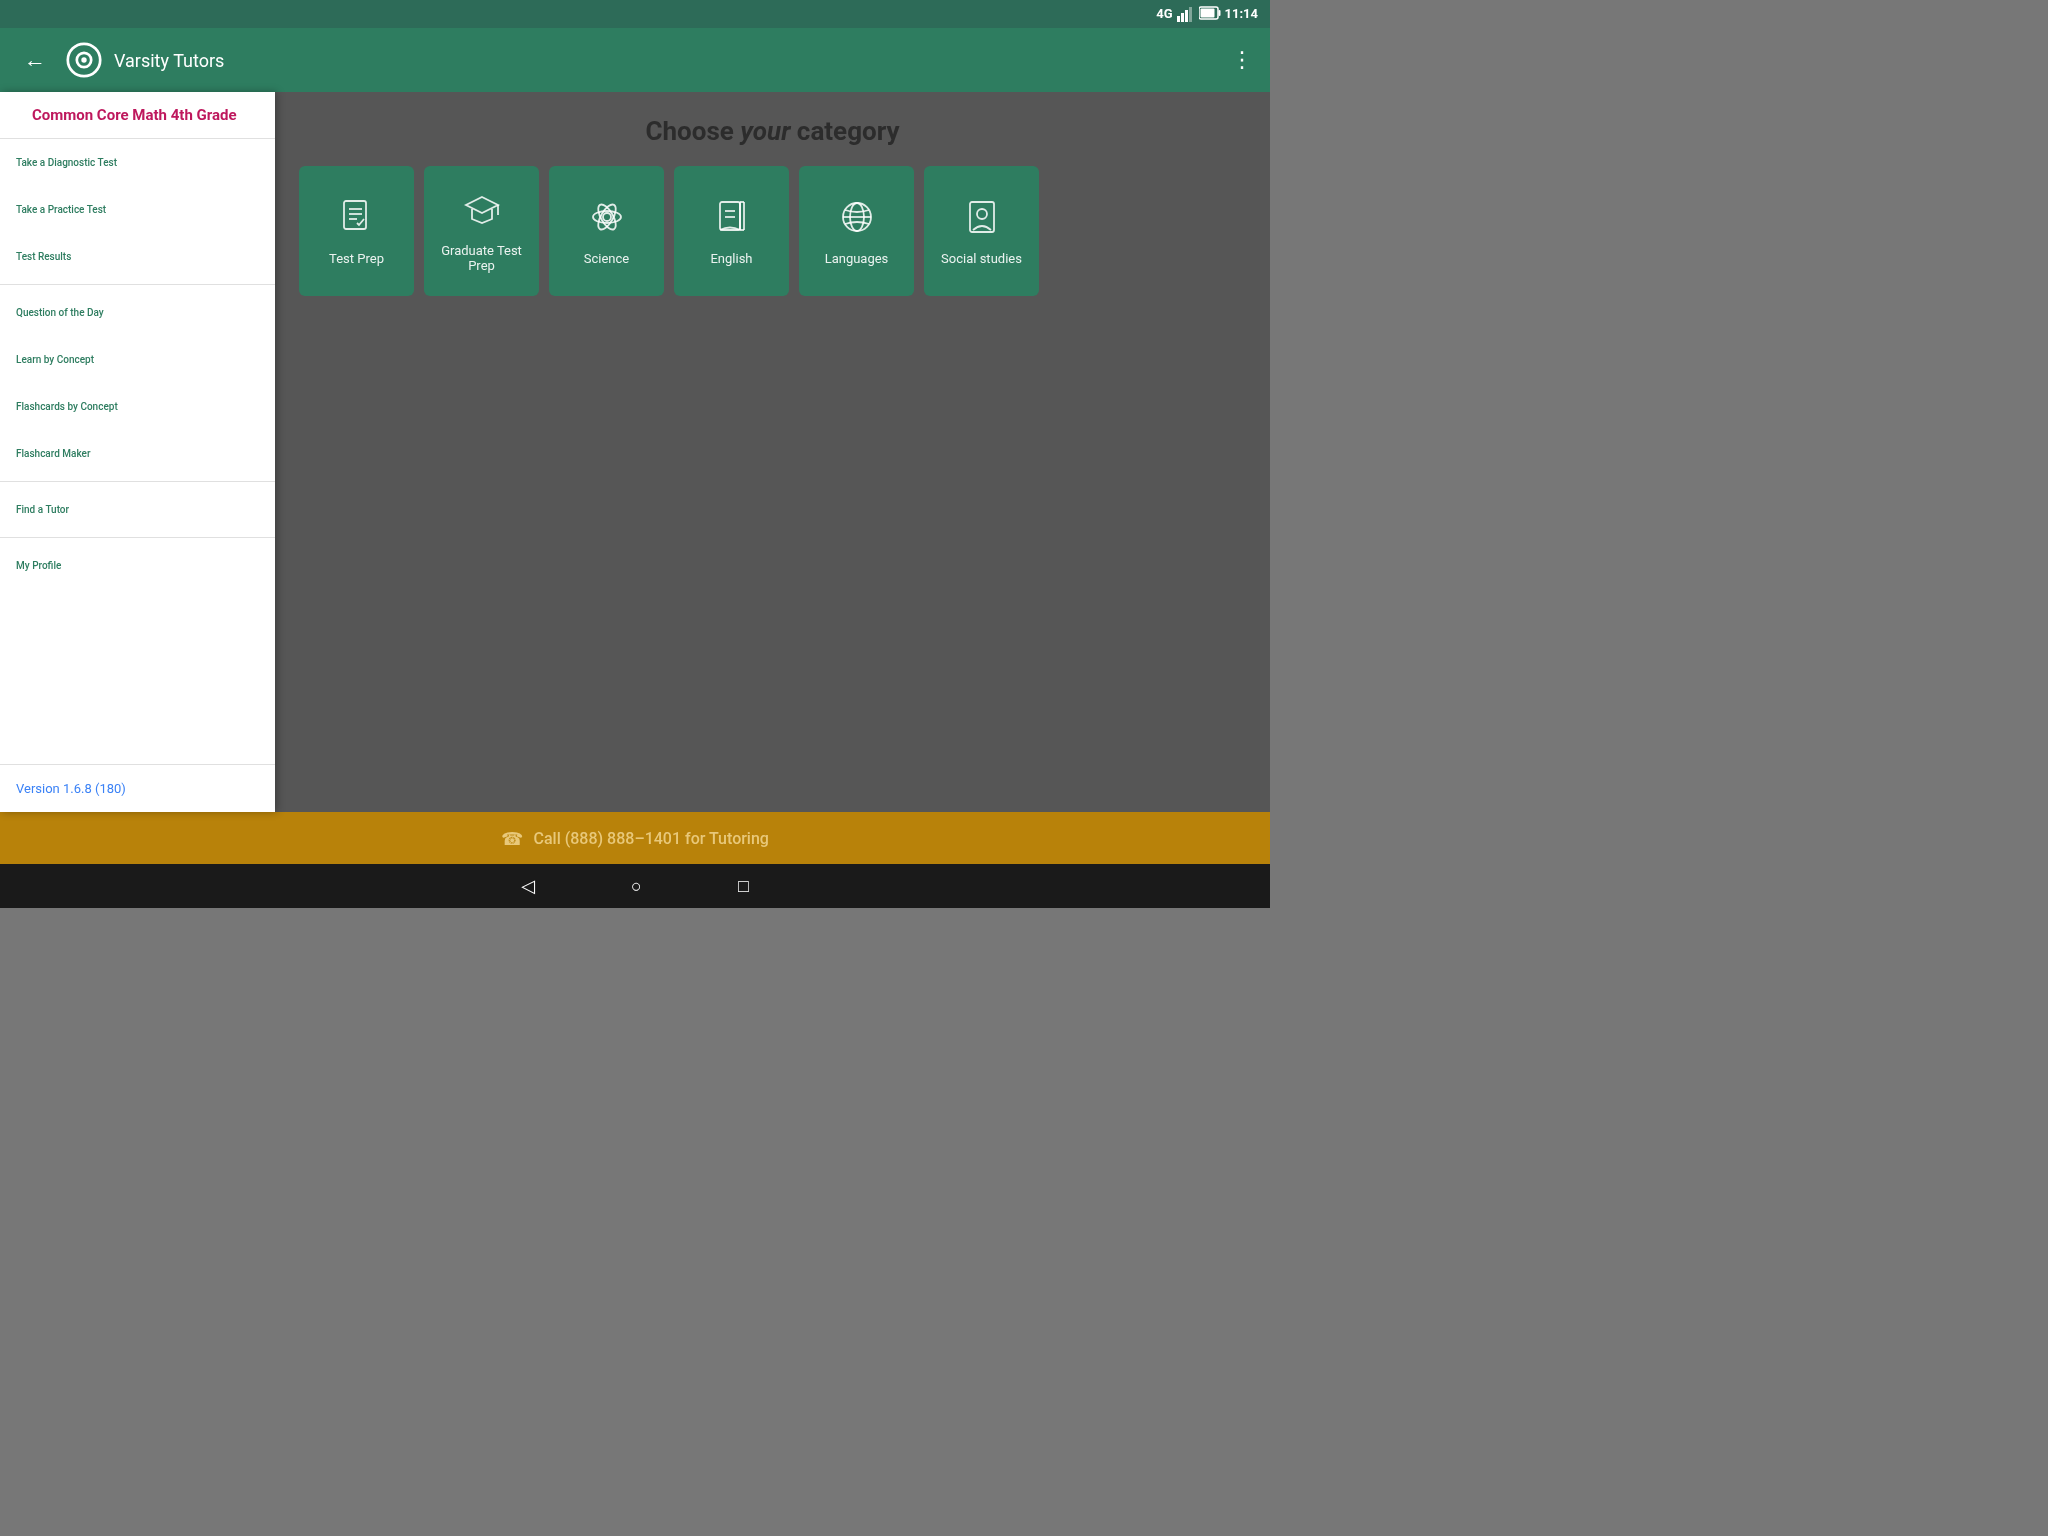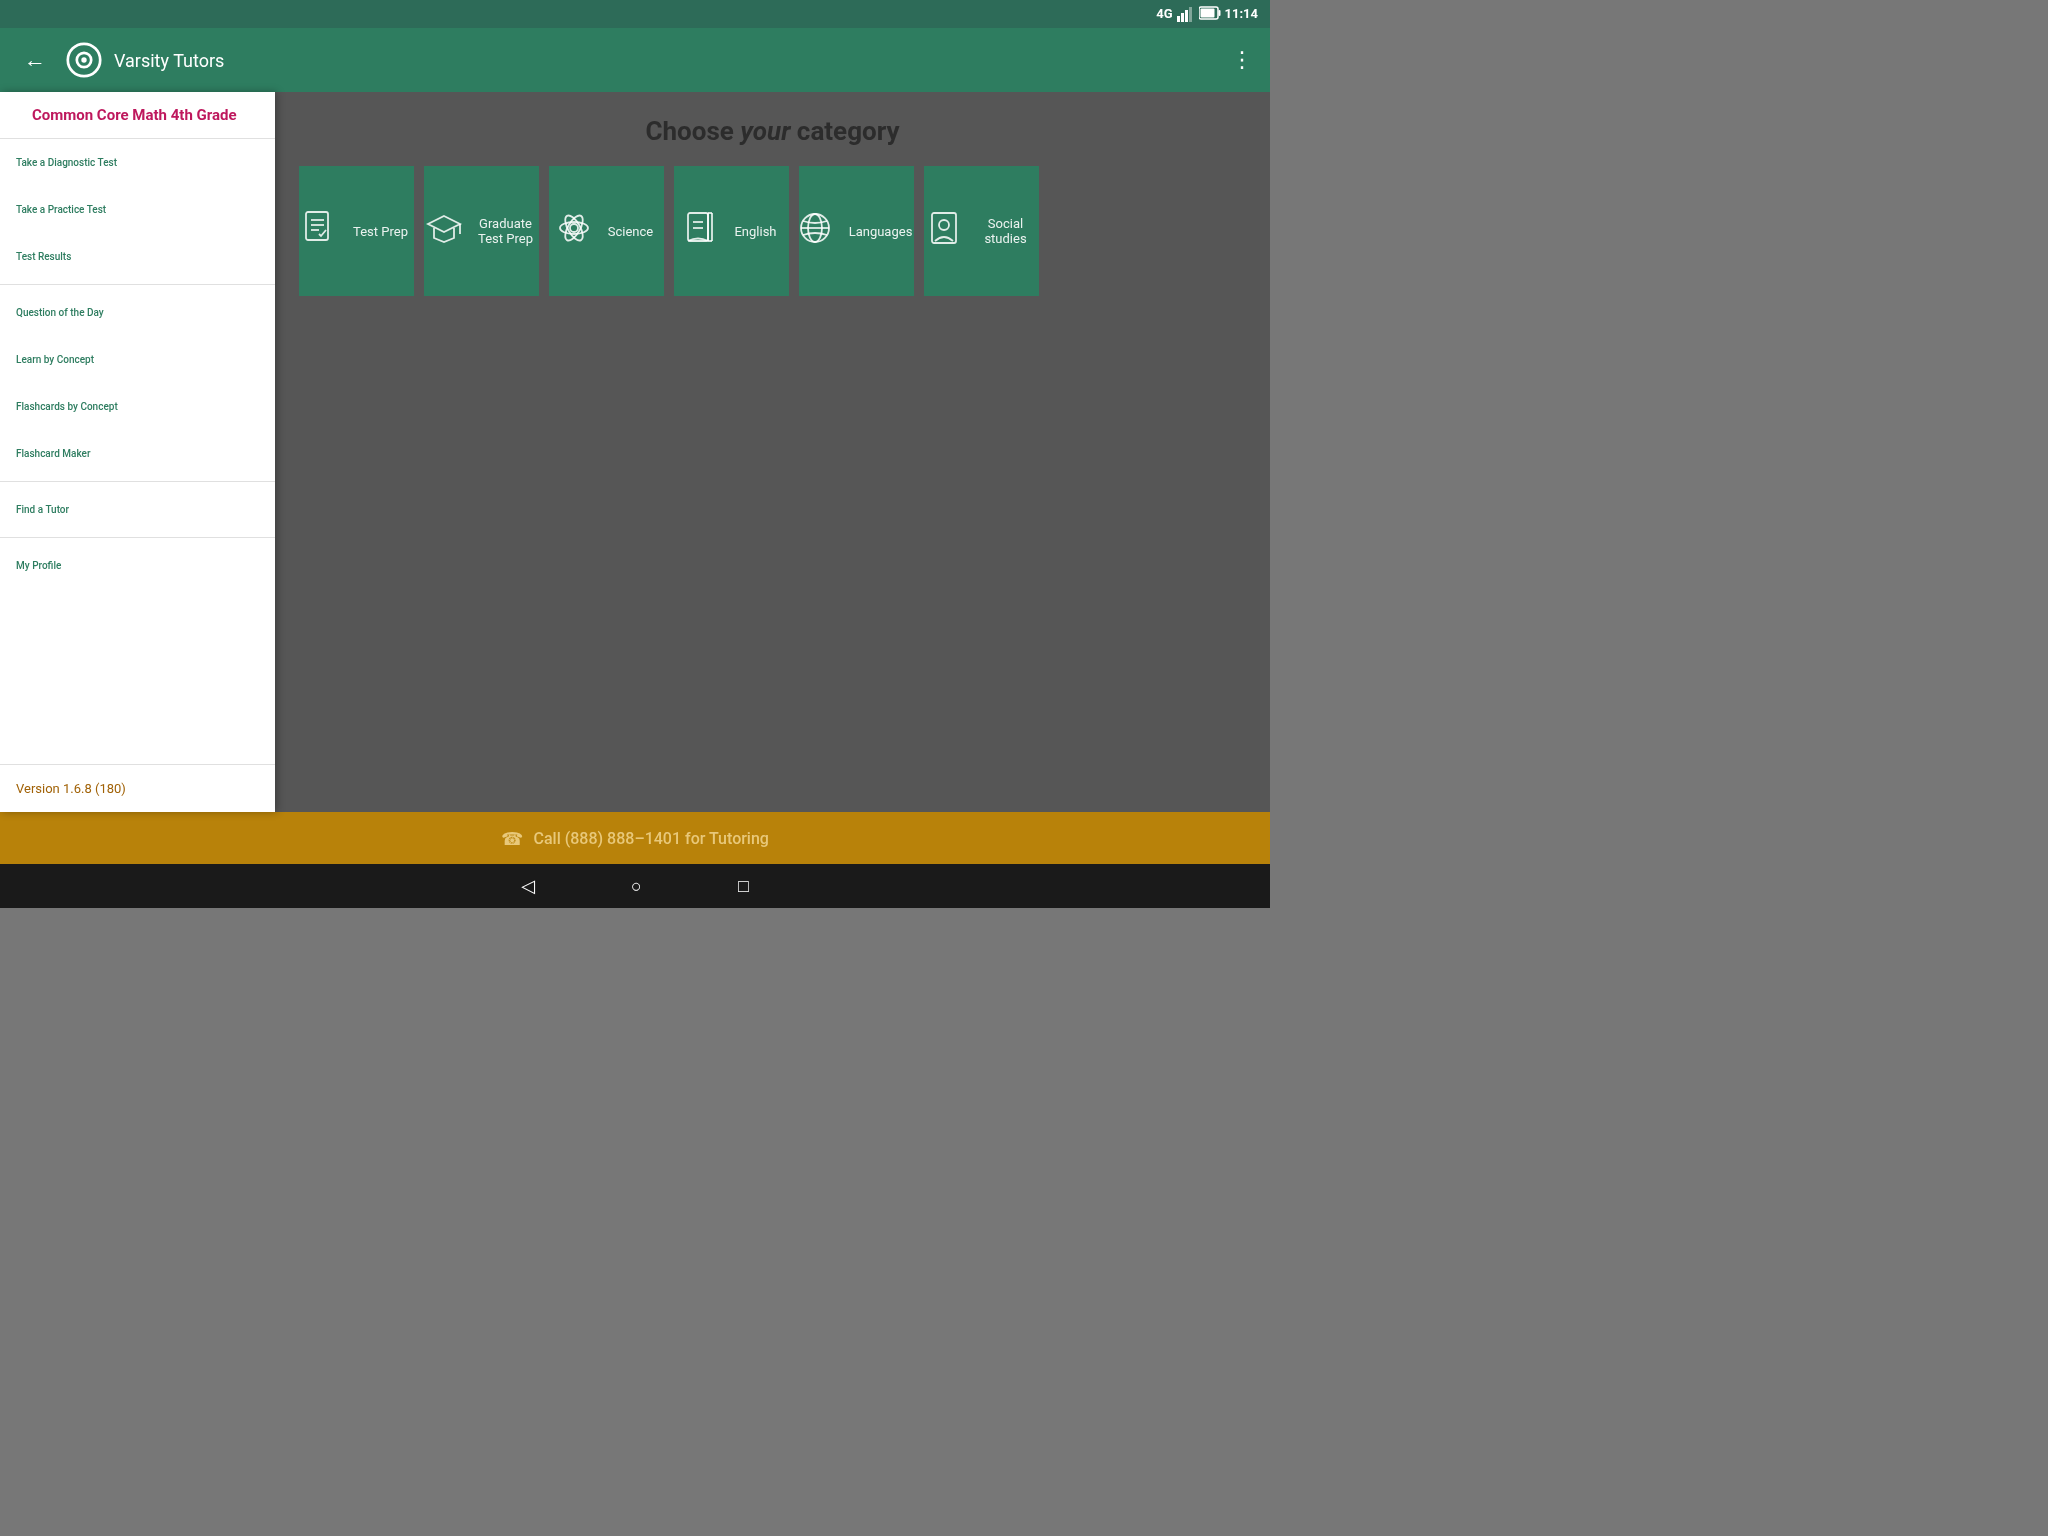--- a/index.html
+++ b/index.html
@@ -108,21 +108,21 @@
       padding: 18px 16px;
       color: #2e7d60;
       font-size: 10px;
       font-weight: 500;
       cursor: pointer;
     }
     .sidebar-bottom {
       margin-top: auto;
       padding: 16px;
       border-top: 1px solid #e0e0e0;
-      color: #a16207;
+      color: #3b82f6;
       font-size: 13px;
     }
 
     
     .content-area {
       flex: 1;
       background: rgba(80, 80, 80, 0.85);
       position: relative;
       padding: 24px;
       overflow: hidden;
@@ -189,25 +189,25 @@
     }
 
     
     .categories-row {
       display: flex;
       gap: 10px;
       flex-wrap: nowrap;
     }
     .category-card {
       background: #2e7d60;
-      border-radius: 0;
+      border-radius: 6px;
       width: 115px;
       height: 130px;
       display: flex;
-      flex-direction: row;
+      flex-direction: column;
       align-items: center;
       justify-content: center;
       gap: 8px;
       cursor: pointer;
       flex-shrink: 0;
     }
     .category-icon {
       color: rgba(255,255,255,0.85);
       font-size: 38px;
       line-height: 1;

